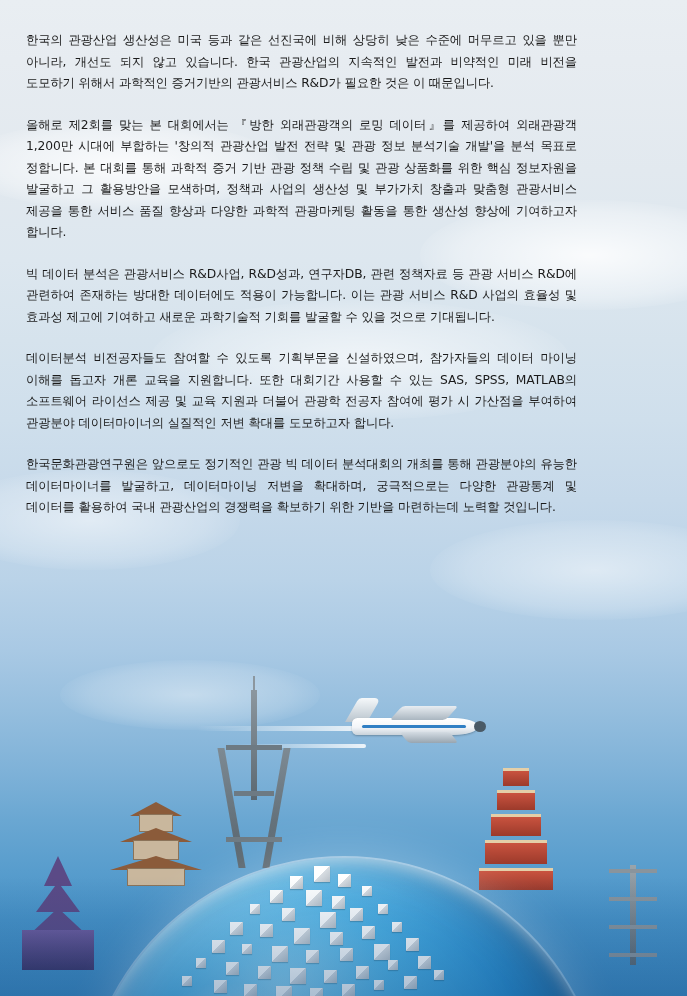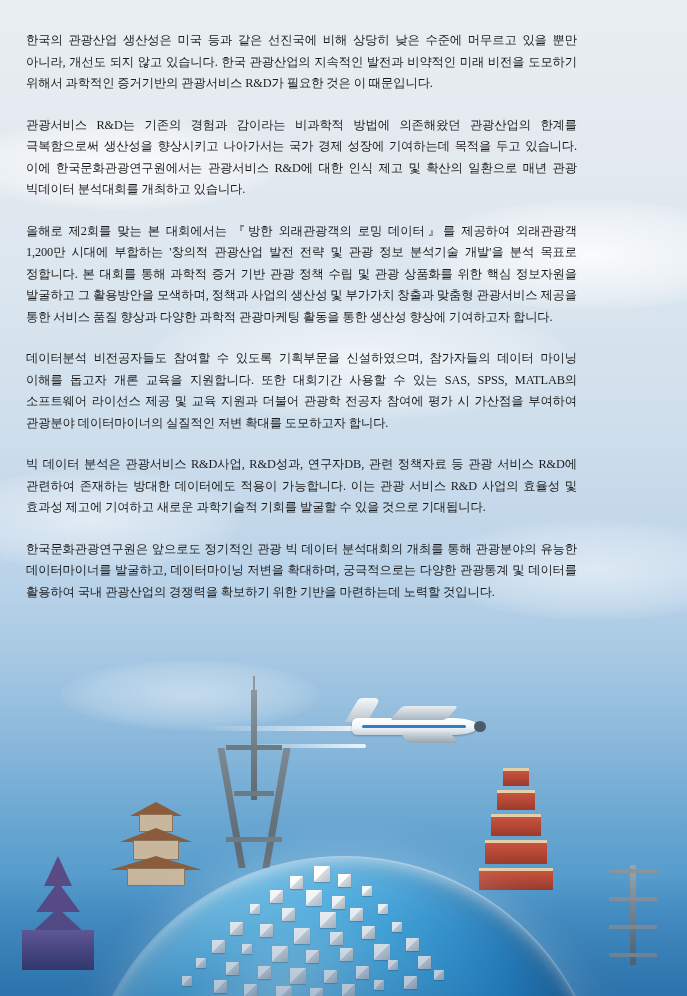--- a/index.html
+++ b/index.html
@@ -52,21 +52,20 @@
   #cloud4 { left: -60px;  top: 470px; width: 300px; height: 100px; opacity: .6; }
   #cloud5 { left: 430px;  top: 520px; width: 330px; height: 100px; opacity: .6; }
   #cloud6 { left: 60px;   top: 660px; width: 260px; height: 70px;  opacity: .5; }
 
   
   #article {
     position: absolute;
     left: 0; top: 0;
     width: 603px;
     padding: 30px 26px 0 26px;
-    font-family: Liberation Serif, serif;
   }
   .para {
     margin: 0 0 20px 0;
     font-size: 12.3px;
     line-height: 21.5px;
     color: #1b1b1b;
     text-align: justify;
     text-justify: inter-character;
     word-break: keep-all;
     letter-spacing: -0.1px;
@@ -348,24 +347,23 @@
 
   <div class="cloud" id="cloud1"></div>
   <div class="cloud" id="cloud2"></div>
   <div class="cloud" id="cloud3"></div>
   <div class="cloud" id="cloud4"></div>
   <div class="cloud" id="cloud5"></div>
   <div class="cloud" id="cloud6"></div>
 
   <div id="article">
     <p class="para">한국의 관광산업 생산성은 미국 등과 같은 선진국에 비해 상당히 낮은 수준에 머무르고 있을 뿐만 아니라, 개선도 되지 않고 있습니다. 한국 관광산업의 지속적인 발전과 비약적인 미래 비전을 도모하기 위해서 과학적인 증거기반의 관광서비스 R&amp;D가 필요한 것은 이 때문입니다.</p>
-    <p class="para">관광서비스 R&amp;D는 기존의 경험과 감이라는 비과학적 방법에 의존해왔던 관광산업의 한계를 극복함으로써 생산성을 향상시키고 나아가서는 국가 경제 성장에 기여하는데 목적을 두고 있습니다. 이에 한국문화관광연구원에서는 관광서비스 R&amp;D에 대한 인식 제고 및 확산의 일환으로 매년 관광 빅데이터 분석대회를 개최하고 있습니다.</p>
     <p class="para">올해로 제2회를 맞는 본 대회에서는 『방한 외래관광객의 로밍 데이터』를 제공하여 외래관광객 1,200만 시대에 부합하는 '창의적 관광산업 발전 전략 및 관광 정보 분석기술 개발'을 분석 목표로 정합니다. 본 대회를 통해 과학적 증거 기반 관광 정책 수립 및 관광 상품화를 위한 핵심 정보자원을 발굴하고 그 활용방안을 모색하며, 정책과 사업의 생산성 및 부가가치 창출과 맞춤형 관광서비스 제공을 통한 서비스 품질 향상과 다양한 과학적 관광마케팅 활동을 통한 생산성 향상에 기여하고자 합니다.</p>
+    <p class="para">빅 데이터 분석은 관광서비스 R&amp;D사업, R&amp;D성과, 연구자DB, 관련 정책자료 등 관광 서비스 R&amp;D에 관련하여 존재하는 방대한 데이터에도 적용이 가능합니다. 이는 관광 서비스 R&amp;D 사업의 효율성 및 효과성 제고에 기여하고 새로운 과학기술적 기회를 발굴할 수 있을 것으로 기대됩니다.</p>
     <p class="para">데이터분석 비전공자들도 참여할 수 있도록 기획부문을 신설하였으며, 참가자들의 데이터 마이닝 이해를 돕고자 개론 교육을 지원합니다. 또한 대회기간 사용할 수 있는 SAS, SPSS, MATLAB의 소프트웨어 라이선스 제공 및 교육 지원과 더불어 관광학 전공자 참여에 평가 시 가산점을 부여하여 관광분야 데이터마이너의 실질적인 저변 확대를 도모하고자 합니다.</p>
-    <p class="para">빅 데이터 분석은 관광서비스 R&amp;D사업, R&amp;D성과, 연구자DB, 관련 정책자료 등 관광 서비스 R&amp;D에 관련하여 존재하는 방대한 데이터에도 적용이 가능합니다. 이는 관광 서비스 R&amp;D 사업의 효율성 및 효과성 제고에 기여하고 새로운 과학기술적 기회를 발굴할 수 있을 것으로 기대됩니다.</p>
     <p class="para">한국문화관광연구원은 앞으로도 정기적인 관광 빅 데이터 분석대회의 개최를 통해 관광분야의 유능한 데이터마이너를 발굴하고, 데이터마이닝 저변을 확대하며, 궁극적으로는 다양한 관광통계 및 데이터를 활용하여 국내 관광산업의 경쟁력을 확보하기 위한 기반을 마련하는데 노력할 것입니다.</p>
   </div>
 
   <div id="trail1"></div>
   <div id="trail2"></div>
 
   <div id="plane">
     <div class="tail"></div>
     <div class="fuse"></div>
     <div class="stripe"></div>

